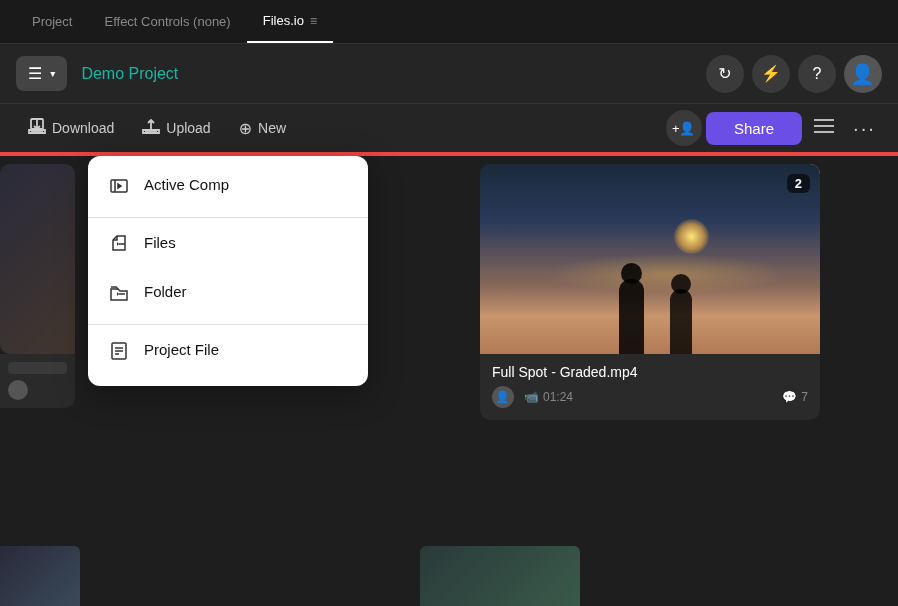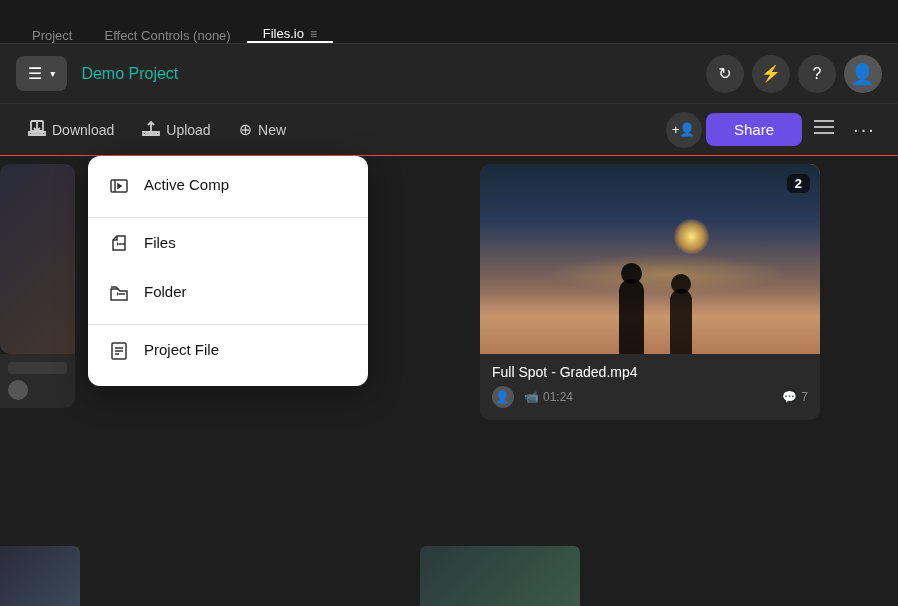--- a/index.html
+++ b/index.html
@@ -20,21 +20,21 @@
       height: 44px;
       padding: 0 16px;
       border-bottom: 1px solid #333;
     }
     .tab-item {
       color: #888;
       font-size: 13px;
       padding: 0 16px;
       height: 100%;
       display: flex;
-      align-items: flex-end;
+      align-items: center;
       cursor: pointer;
     }
     .tab-item.active {
       color: #fff;
       border-bottom: 2px solid #fff;
     }
     .tab-menu-icon {
       margin-left: 6px;
       color: #888;
       font-size: 12px;
@@ -107,21 +107,21 @@
       font-size: 20px;
     }
 
     
     .toolbar {
       display: flex;
       align-items: center;
       background: #252525;
       height: 52px;
       padding: 0 16px;
-      border-bottom: 1px solid #ef4444;
+      border-bottom: 4px solid #ef4444;
       gap: 4px;
     }
     .toolbar-btn {
       display: flex;
       align-items: center;
       gap: 6px;
       background: transparent;
       border: none;
       color: #ccc;
       font-size: 14px;

